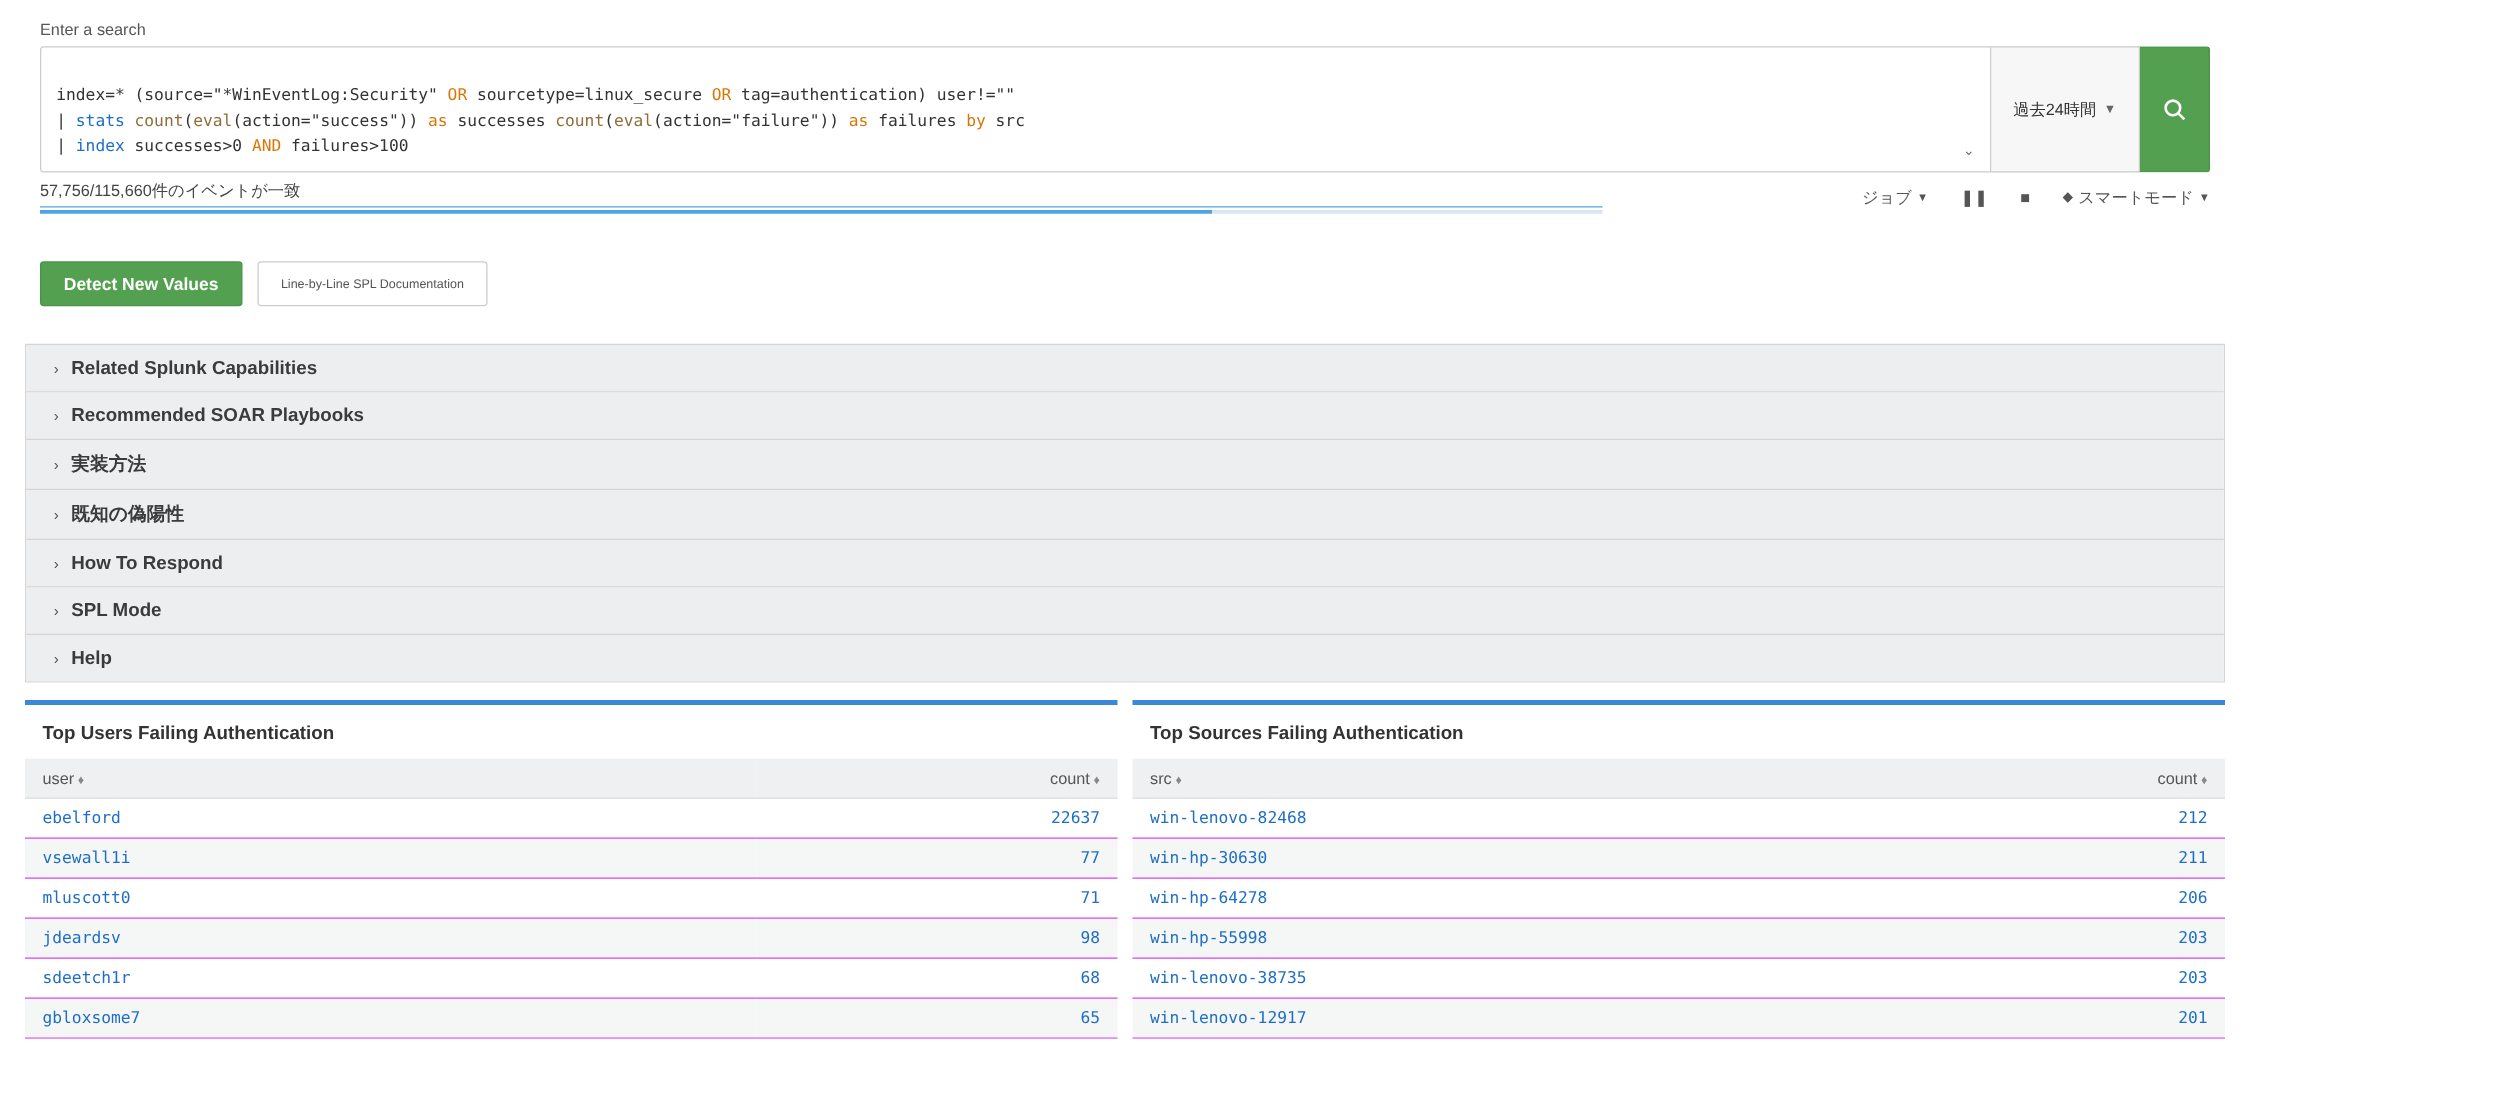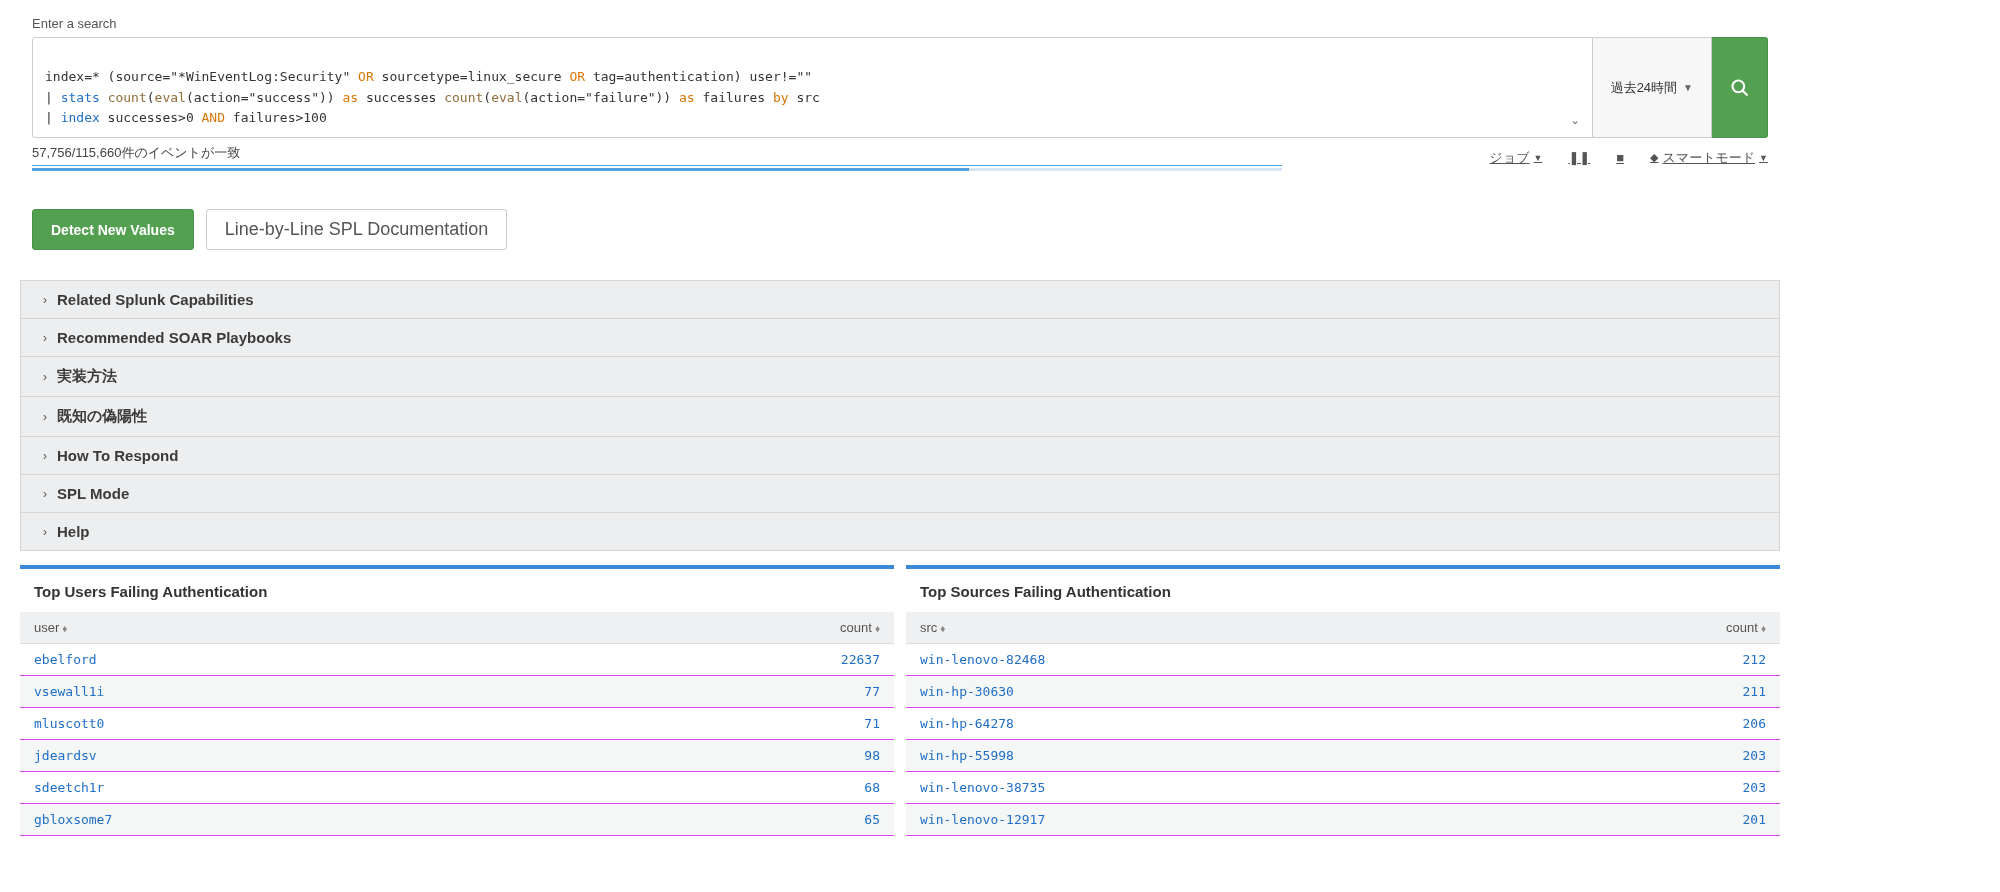--- a/index.html
+++ b/index.html
@@ -17,25 +17,25 @@
 .chev-down { position: absolute; right: 12px; bottom: 10px; color: #666; font-size: 11px; }
 .time-picker { display: flex; align-items: center; padding: 8px 18px; border: 1px solid #ccc; border-left: 0; background: #f7f7f7; color: #333; cursor: pointer; }
 .time-picker .caret { margin-left: 6px; font-size: 10px; color: #666; }
 .search-btn { display: flex; align-items: center; justify-content: center; width: 56px; background: #53a051; border: 1px solid #4a9149; border-left: 0; border-radius: 0 3px 3px 0; cursor: pointer; }
 .search-btn svg { width: 20px; height: 20px; stroke: #fff; }
 .status-row { display: flex; justify-content: space-between; align-items: center; margin-top: 6px; }
 .status-left { display: flex; flex-direction: column; }
 .status-text { color: #444; font-size: 13px; border-bottom: 1px solid #4fa3e3; padding-bottom: 3px; }
 .progress-bar { width: 1250px; height: 3px; background: linear-gradient(to right, #4fa3e3 0%, #4fa3e3 75%, #d8e6f3 75%, #d8e6f3 100%); margin-top: 2px; }
 .status-right { display: flex; align-items: center; gap: 26px; color: #555; }
-.status-item { display: inline-flex; align-items: center; gap: 4px; cursor: pointer; font-size: 13px; text-decoration: underline; }
+.status-item { display: inline-flex; align-items: center; gap: 4px; cursor: pointer; font-size: 13px; }
 .caret { font-size: 9px; }
 .btn-row { display: flex; gap: 12px; margin-top: 38px; margin-bottom: 14px; }
 .btn-primary { background: #53a051; color: #fff; border: 1px solid #4a9149; padding: 9px 18px; border-radius: 3px; font-weight: 600; font-size: 14px; cursor: pointer; }
-.btn-secondary { background: #fff; color: #555; border: 1px solid #ccc; padding: 9px 18px; border-radius: 3px; font-size: 18px; cursor: pointer; }
+.btn-secondary { background: #fff; color: #555; border: 1px solid #ccc; padding: 9px 18px; border-radius: 3px; font-size: 10px; cursor: pointer; }
 .accordion { border: 1px solid #d5d5d5; margin: 6px 20px 14px; }
 .acc-item { background: #edeeef; border-bottom: 1px solid #d5d5d5; padding: 10px 22px; cursor: pointer; display: flex; align-items: center; gap: 10px; }
 .acc-item:last-child { border-bottom: 0; }
 .acc-item .chev { font-size: 12px; color: #555; }
 .acc-item .label { font-weight: 700; font-size: 15px; color: #3b3b3b; }
 .panels { display: flex; gap: 12px; padding: 0 20px; }
 .panel { flex: 1; border-top: 4px solid #3b87d9; }
 .panel-title { font-weight: 700; font-size: 15px; padding: 14px 14px 12px; color: #333; }
 .data-table { width: 100%; border-collapse: collapse; }
 .data-table th { background: #eef0f1; text-align: left; padding: 8px 14px; font-weight: 400; font-size: 13px; color: #555; border-bottom: 1px solid #ddd; cursor: pointer; }

